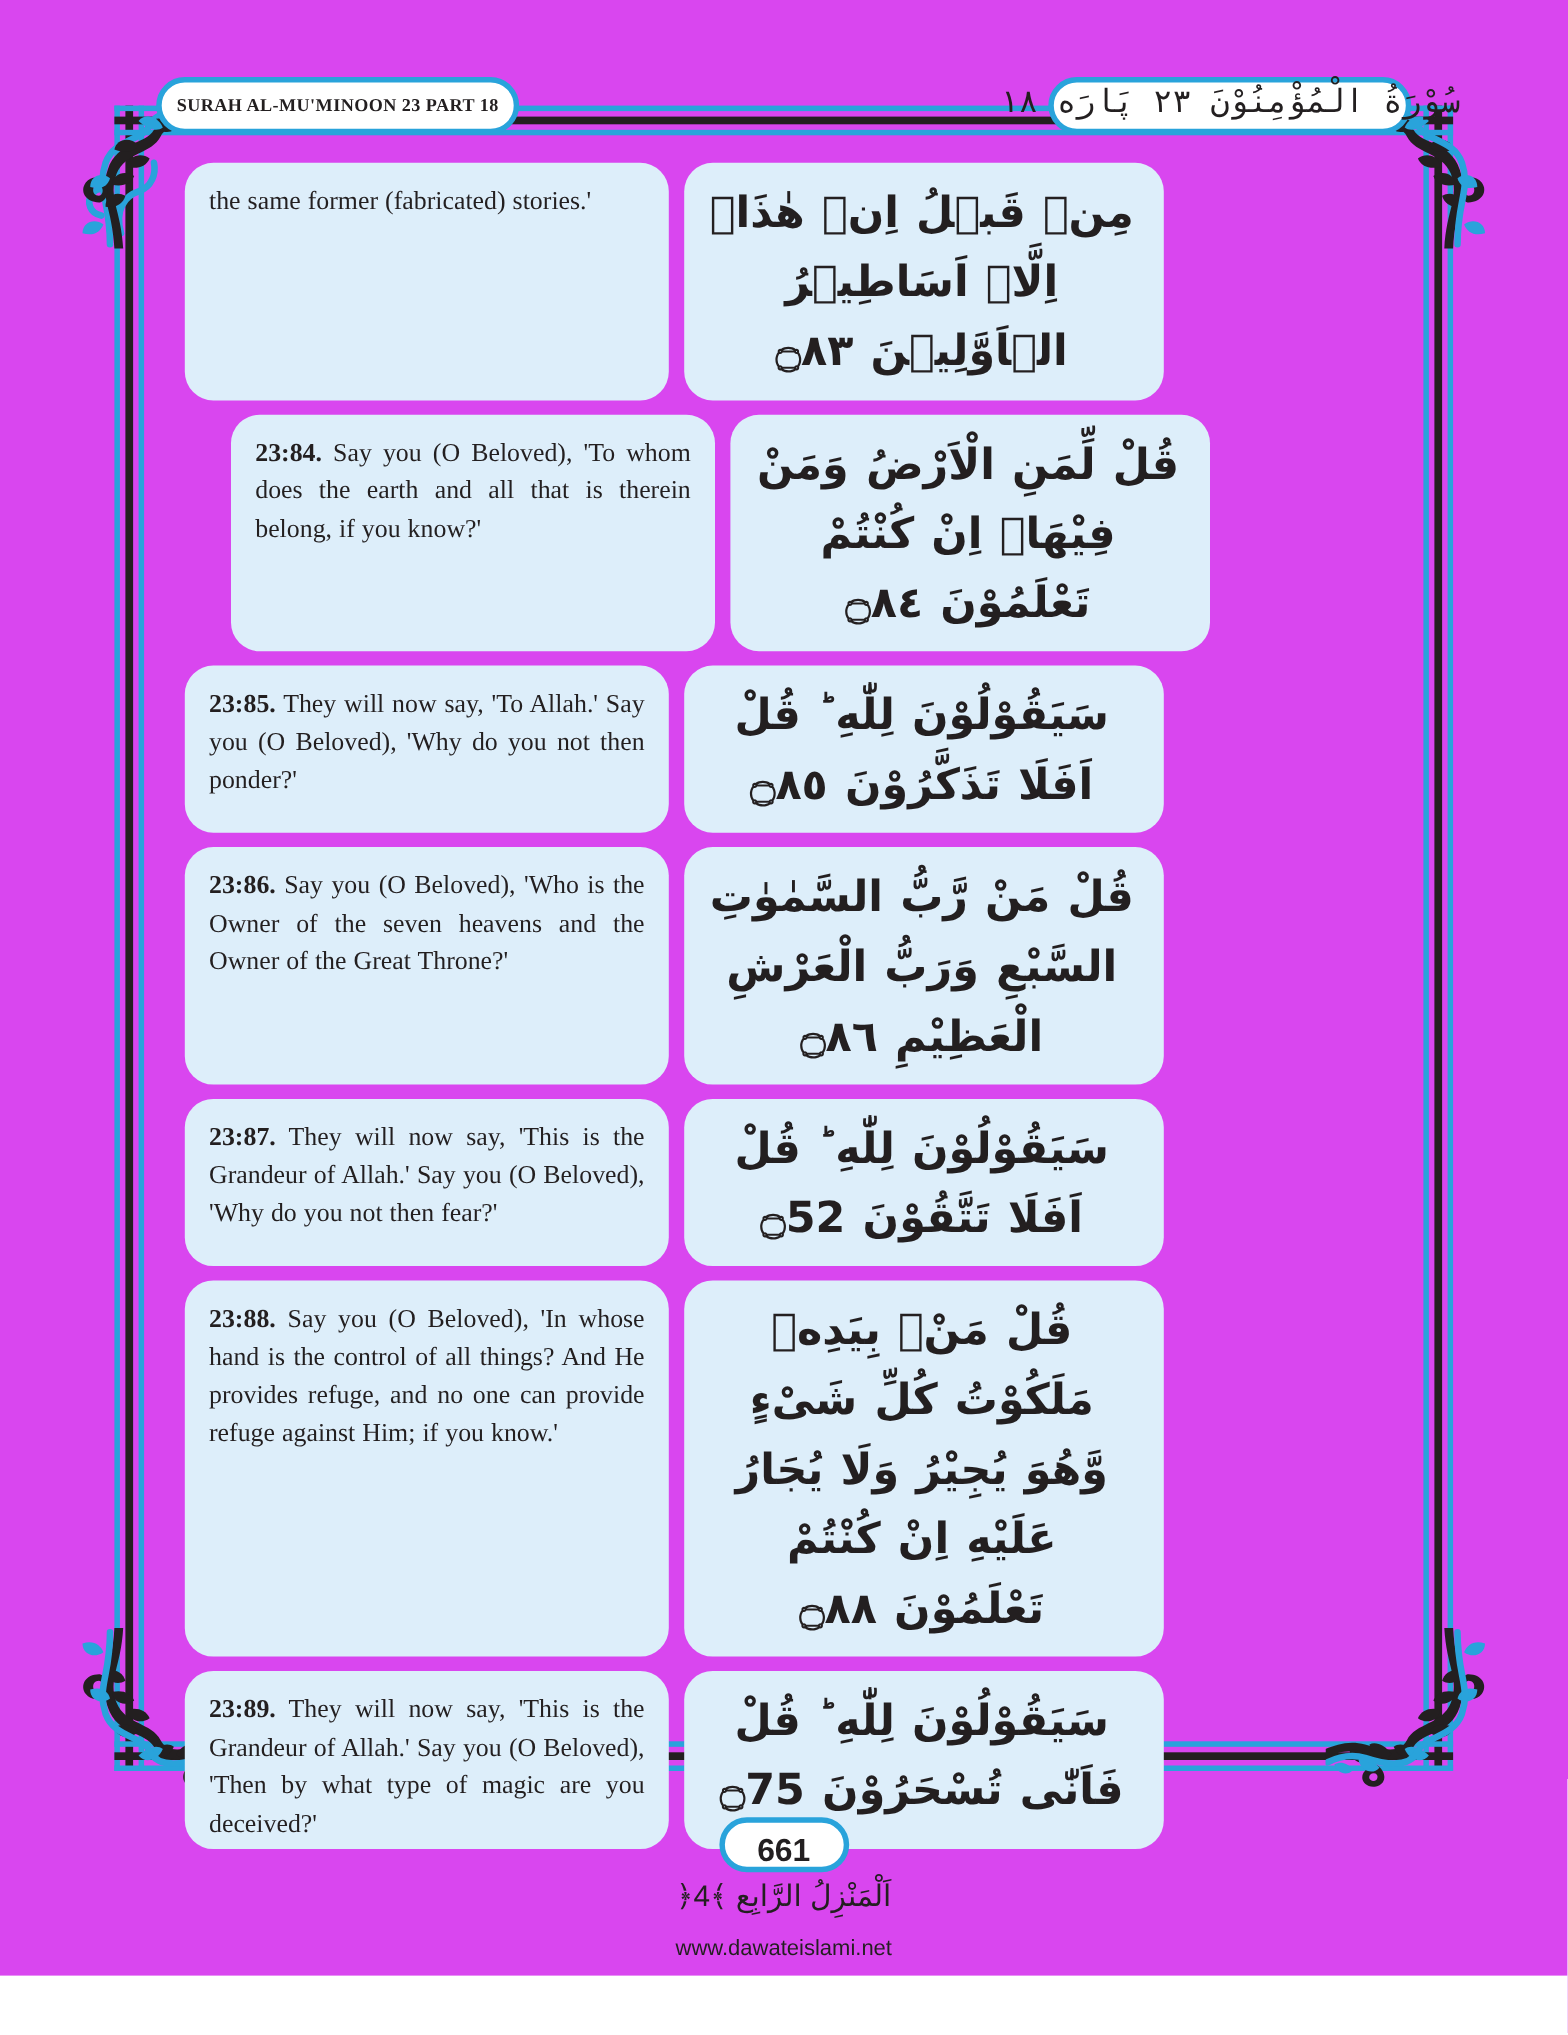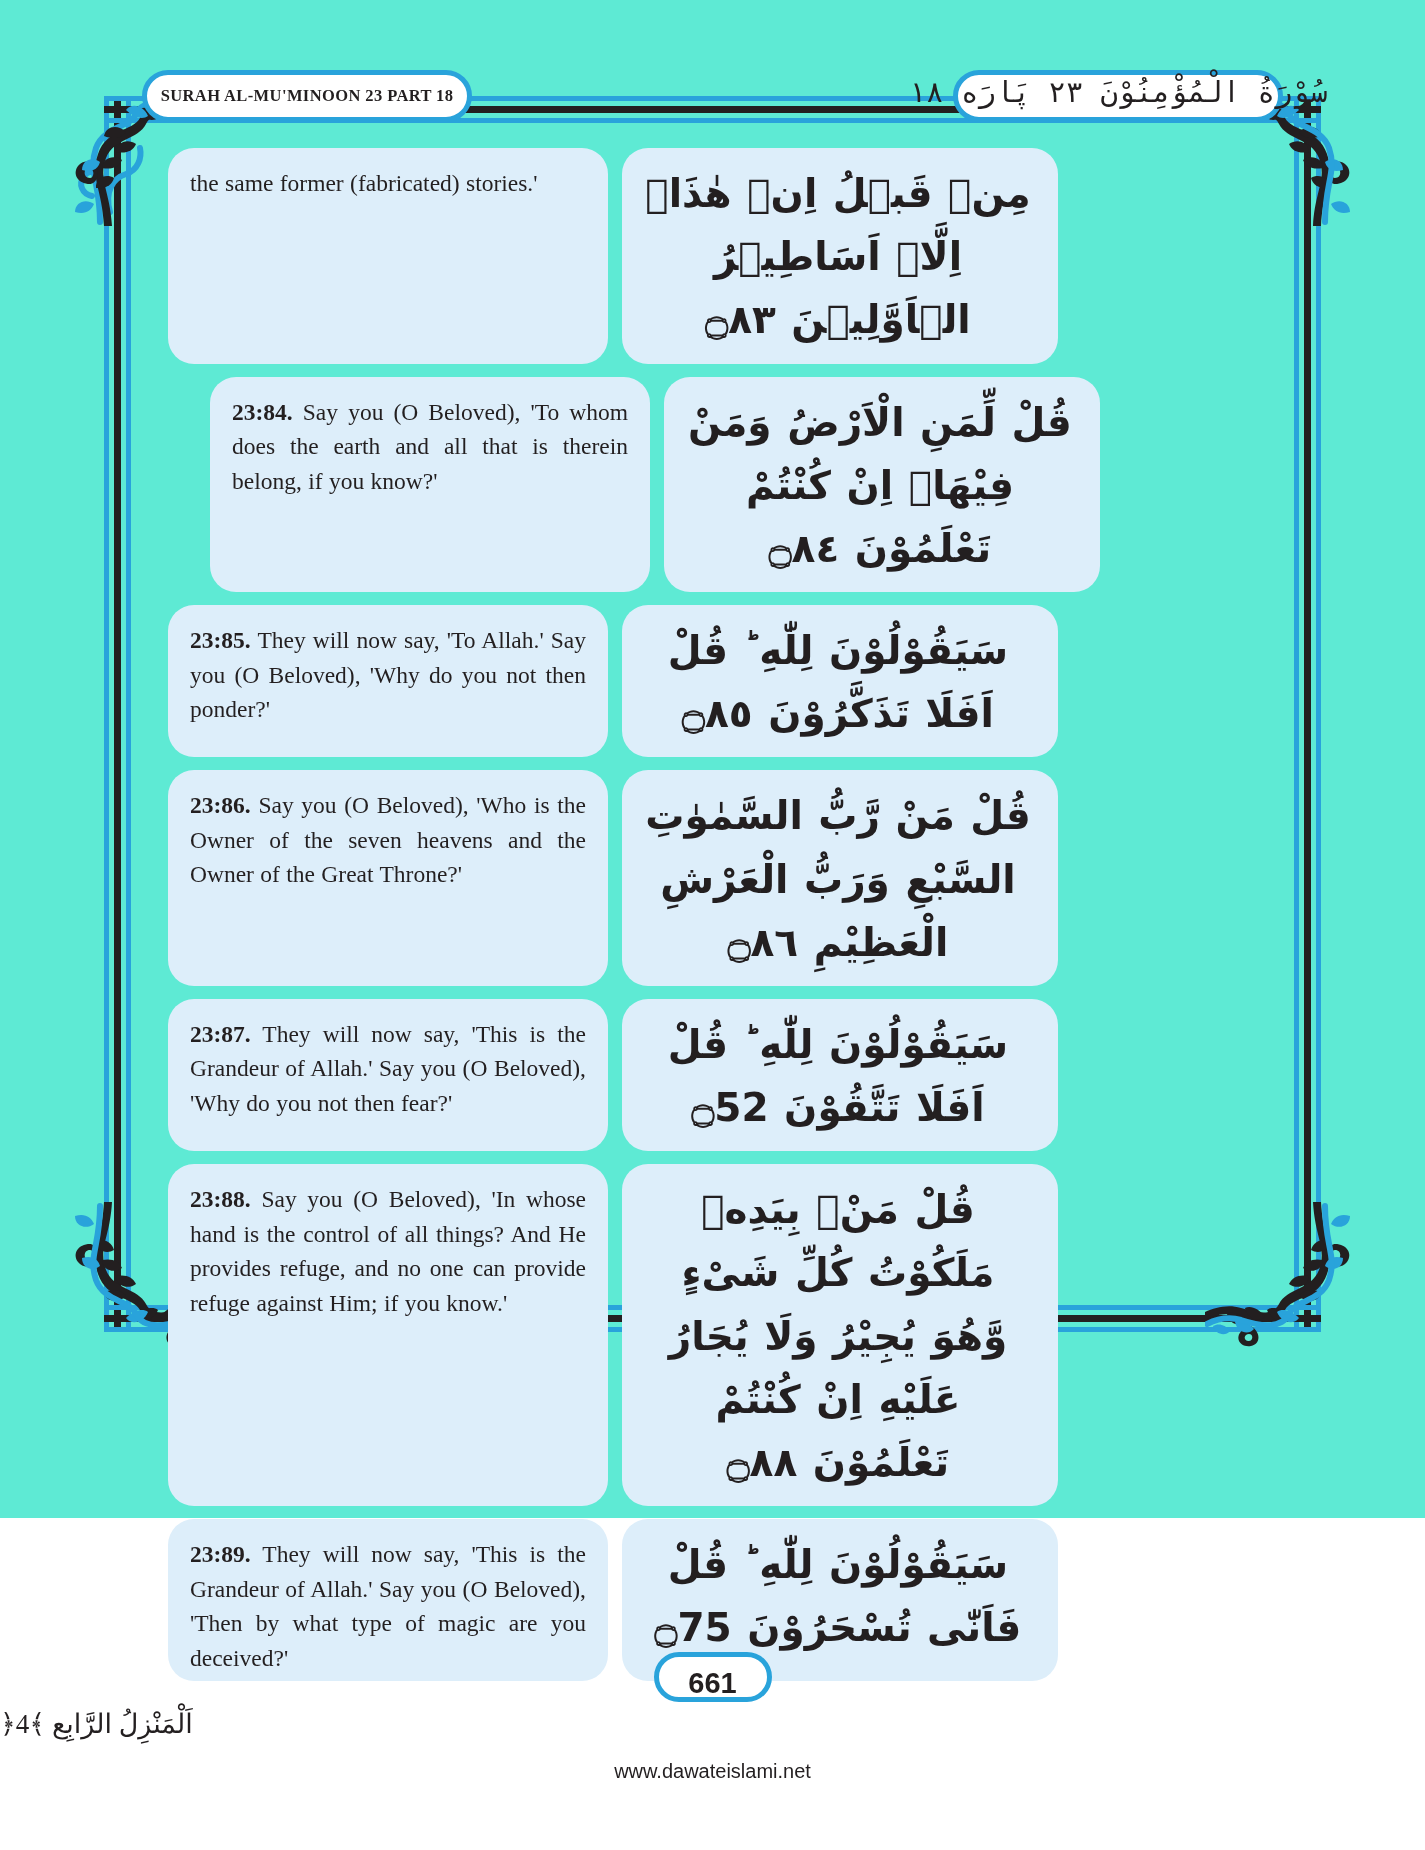--- a/index.html
+++ b/index.html
@@ -3,22 +3,22 @@
 <meta charset="utf-8">
 <style>
   html,body{margin:0;padding:0;background:#ffffff;}
   body{
     width:1425px;height:1850px;
     font-family:"Liberation Serif", serif;
     position:relative;overflow:hidden;
   }
   .page{
     position:absolute;inset:0;
-    width:1425px;height:1518px;
-    background:#5eead4;
+    width:1425px;height:1796px;
+    background:#d946ef;
   }
 
   
   .frame{
     position:absolute;
     left:104px;top:96px;right:104px;bottom:186px;
     pointer-events:none;
   }
   .rule{position:absolute;background:#29a3db;}
   .rule.black{background:#231f20;}
@@ -81,22 +81,22 @@
     background:#fff;border:5px solid #29a3db;border-radius:28px;
     display:flex;align-items:center;justify-content:center;
     box-sizing:border-box;z-index:6;
   }
   .footer-pill span{
     font-family:"Liberation Sans", sans-serif;
     font-size:29px;font-weight:bold;color:#231f20;margin-top:12px;
   }
   .manzil{
     position:absolute;left:0;right:0;top:1708px;
-    text-align:left;font-size:27px;color:#231f20;
-    direction:rtl;font-family:Liberation Serif, serif;
+    text-align:center;font-size:27px;color:#231f20;
+    direction:rtl;font-family:Liberation Sans, sans-serif;
   }
   .website{
     position:absolute;left:0;right:0;top:1760px;
     text-align:center;font-size:20px;color:#231f20;
     font-family:"Liberation Sans", sans-serif;
   }
 
   
   .content{
     position:absolute;

